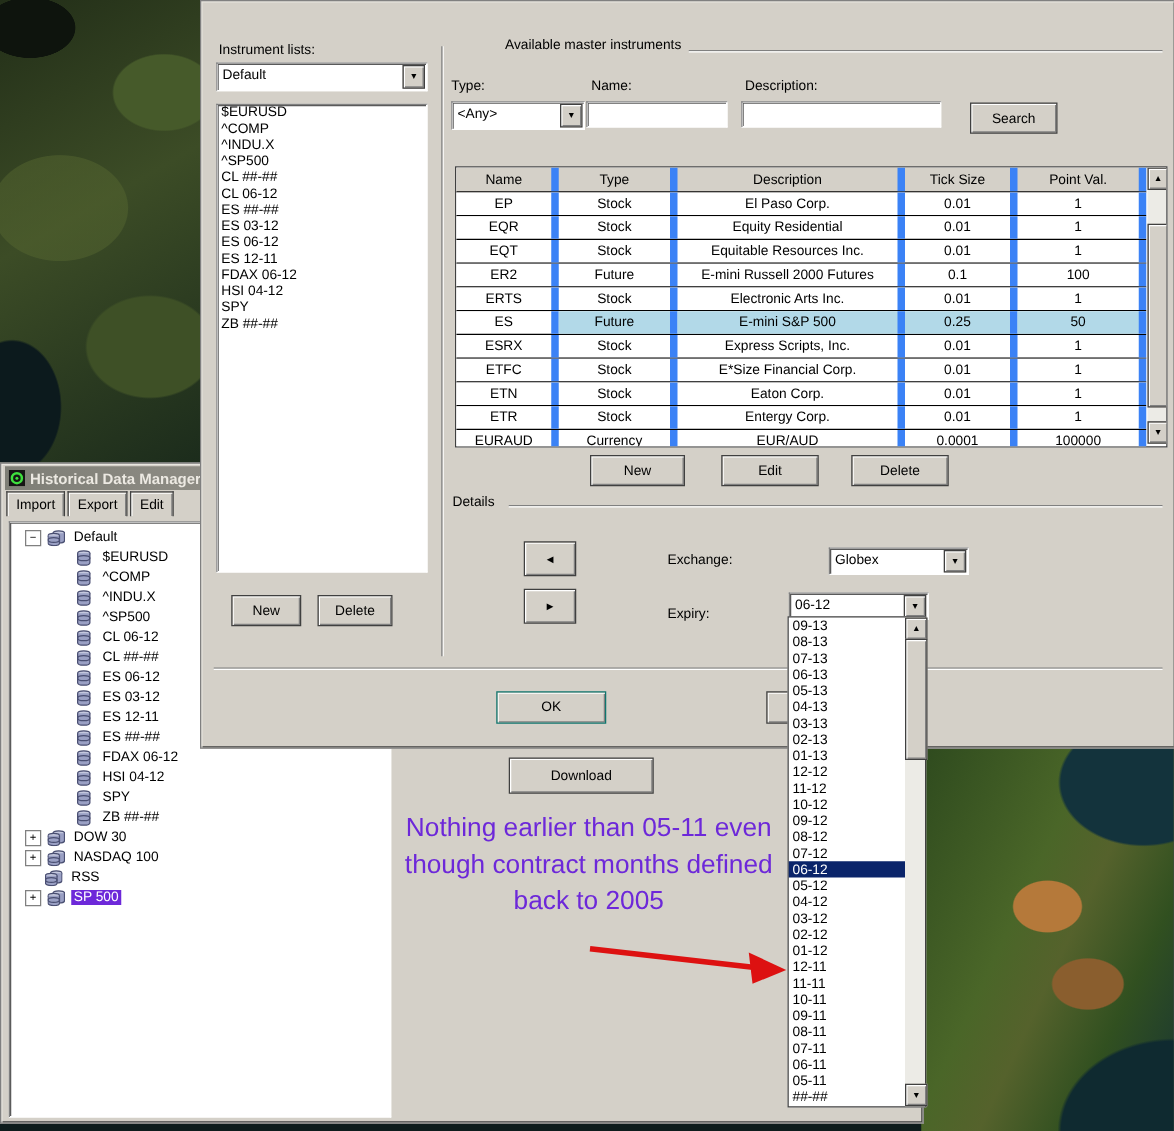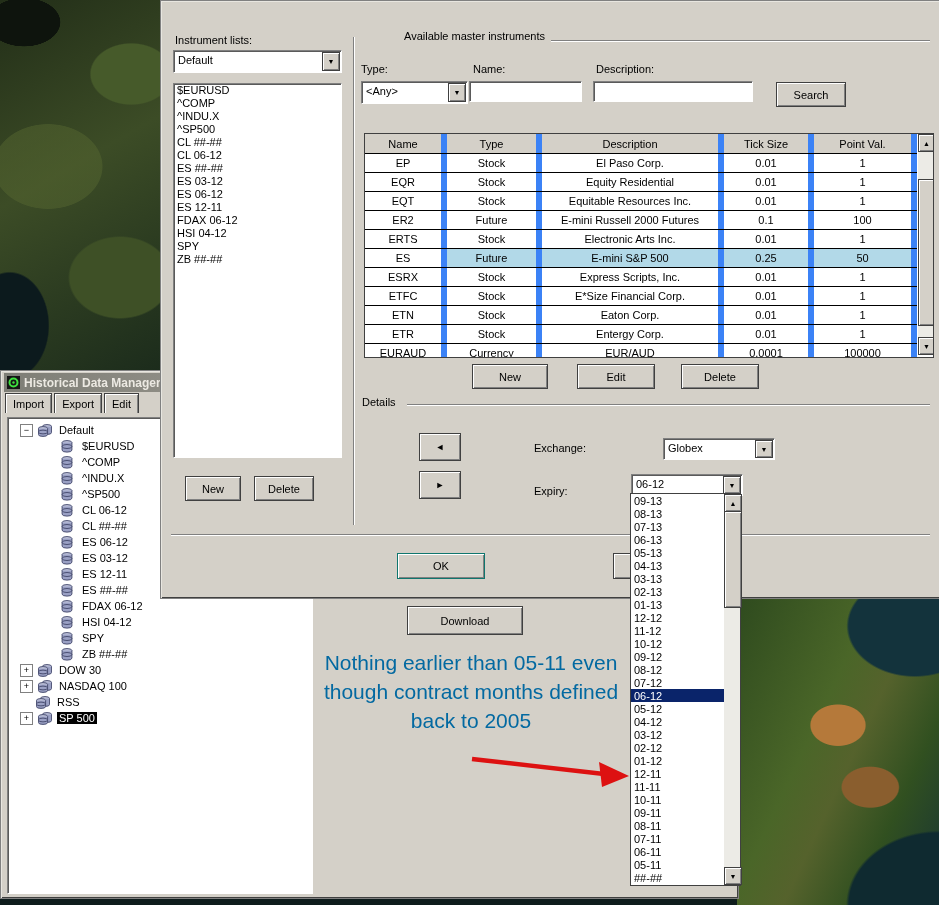--- a/index.html
+++ b/index.html
@@ -75,29 +75,29 @@
   
   #tree{background:#fff;overflow:hidden;padding-top:4px;box-sizing:border-box;}
   .t-row{height:16px;display:flex;align-items:center;}
   .t-row.lvl0{padding-left:12px;}
   .t-row.lvl1{padding-left:53px;}
   .t-exp{width:11px;height:11px;border:1px solid #808080;background:#fff;margin-right:5px;
     display:flex;align-items:center;justify-content:center;font-size:9px;line-height:9px;flex:none;}
   .t-exp-sp{width:16px;flex:none;}
   .t-ic{width:14px;height:13px;margin-right:5px;flex:none;display:flex;align-items:center;}
   .t-lbl{padding:0 2px;white-space:nowrap;}
-  .t-lbl.sel{background:#000000;color:#fff;}
+  .t-lbl.sel{background:#6d28d9;color:#fff;}
   
   #expiry-list{left:630px;top:493px;width:111px;height:393px;background:#fff;
     border:1px solid #404040;z-index:60;box-sizing:border-box;}
   .dd-item{height:13.03px;display:flex;align-items:center;padding-left:3px;white-space:nowrap;}
   .dd-item.sel{background:#0a246a;color:#fff;}
   
   #annotation-text{left:320px;top:277px;width:300px;text-align:center;
-    font-size:21px;line-height:29px;color:#0369a1;}
+    font-size:21px;line-height:29px;color:#6d28d9;}
   
   #map-left{left:0;top:0;width:160px;height:370px;z-index:0;background:
     radial-gradient(60px 40px at 15% 6%, #0e140d 0 60%, transparent 61%),
     radial-gradient(80px 60px at 82% 20%, #465a2a 0 50%, transparent 52%),
     radial-gradient(90px 70px at 30% 45%, rgba(85,102,48,.5) 0 60%, transparent 61%),
     radial-gradient(70px 95px at 6% 88%, #0c1a1d 0 55%, transparent 57%),
     radial-gradient(100px 80px at 75% 75%, #3e5026 0 50%, transparent 52%),
     linear-gradient(150deg,#222e18,#3c4c26 45%,#2a3a20 75%,#1c2c1c);}
   #map-bottom-right{left:737px;top:595px;width:202px;height:310px;z-index:5;background:
     radial-gradient(120px 90px at 88% 10%, #13333c 0 55%, transparent 57%),

